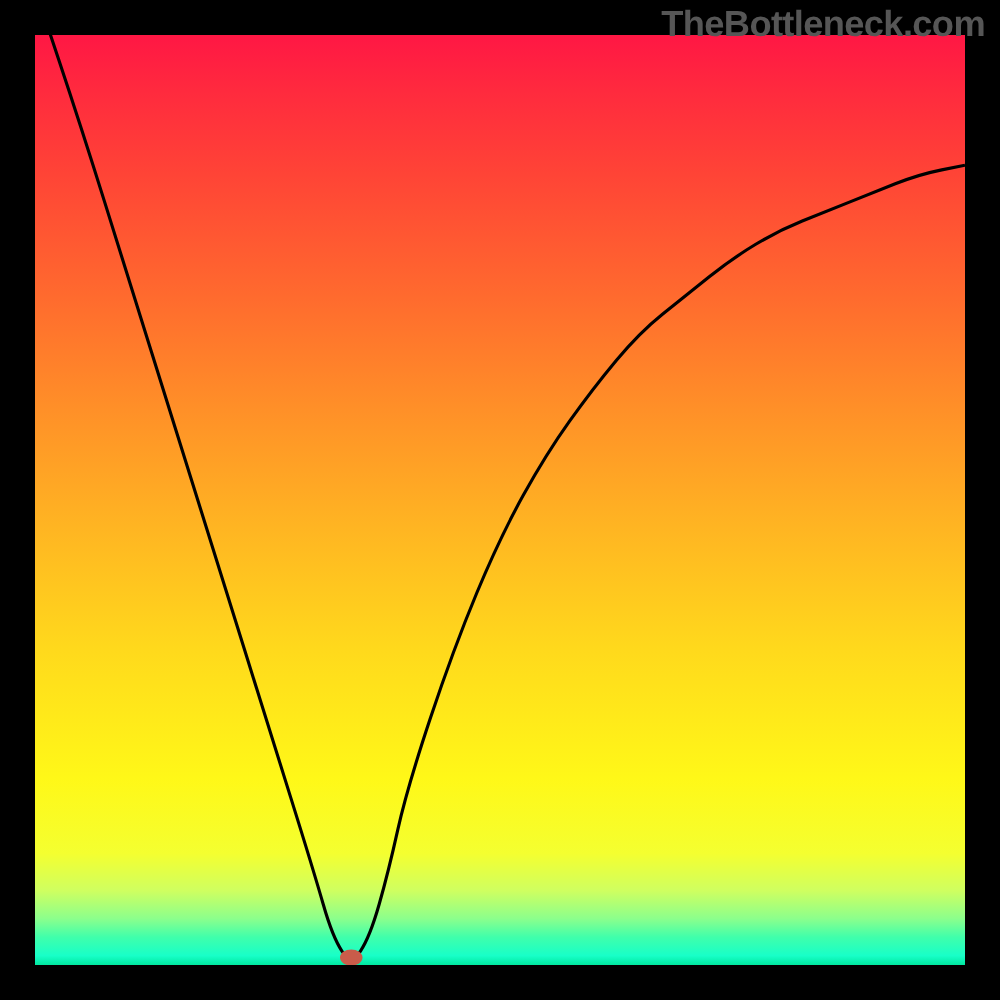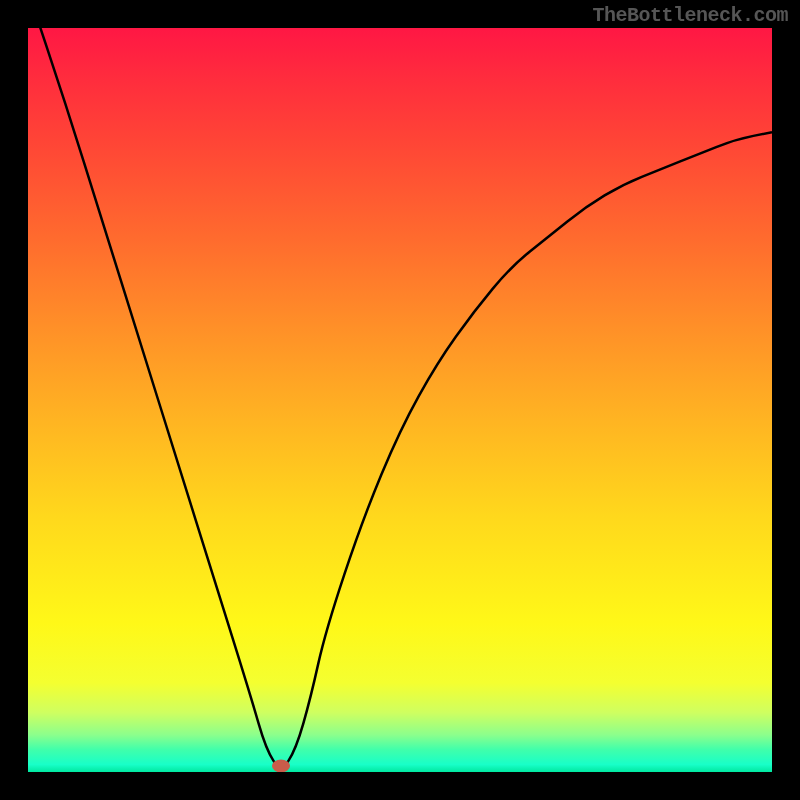--- a/index.html
+++ b/index.html
@@ -7,22 +7,22 @@
   .container {
     width: 800px;
     height: 800px;
     background: #000;
     position: relative;
   }
   .attribution {
     position: absolute;
     top: 4px;
     right: 12px;
-    font-family: Liberation Mono, monospace;
-    font-size: 20px;
+    font-family: Liberation Sans, sans-serif;
+    font-size: 29px;
     font-weight: bold;
     color: #565656;
     letter-spacing: -0.5px;
     z-index: 10;
   }
   .plot-area {
     position: absolute;
     left: 28px;
     top: 28px;
     width: 744px;

